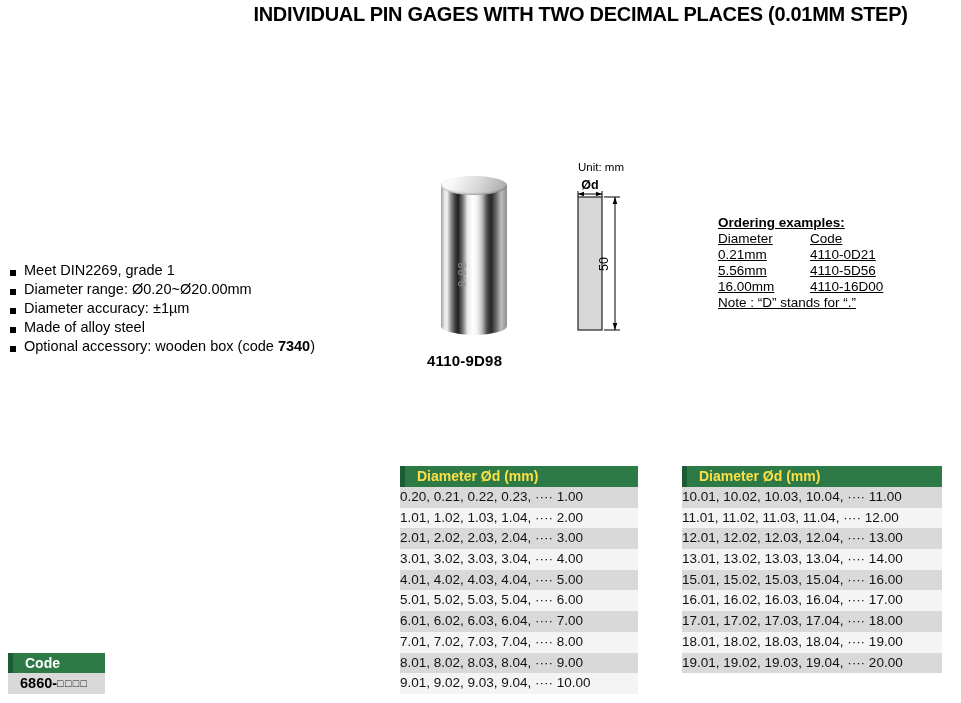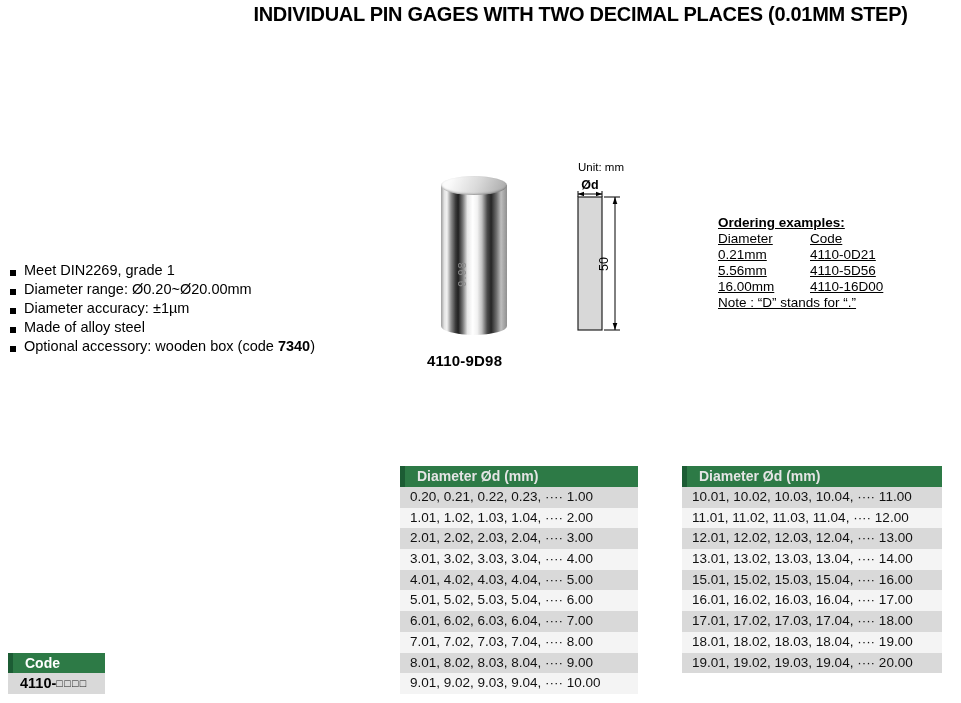--- a/index.html
+++ b/index.html
@@ -49,25 +49,25 @@
   .ordering-title { font-weight:bold; }
   .ord-row { display:flex; }
   .ord-dia { width:92px; }
 
   
   .dtable { position:absolute; top:466px; }
   .dtable-left { left:400px; width:238px; }
   .dtable-right { left:682px; width:260px; }
   .dtable-header {
     height:21px; line-height:21px; background:#2d7a46; border-left:5px solid #1c5c34;
-    color:#e5e5e5; font-weight:bold; font-size:14px; padding-left:12px; box-sizing:border-box;
+    color:#fde047; font-weight:bold; font-size:14px; padding-left:12px; box-sizing:border-box;
   }
   .dtable-row {
     height:20.7px; line-height:20.7px; font-size:13.5px; color:#111;
-    padding-left:10px; box-sizing:border-box; white-space:nowrap;
+    box-sizing:border-box; white-space:nowrap;
   }
   .dtable-rows > .dtable-row:nth-child(odd) { background:#d9d9d9; }
   .dtable-rows > .dtable-row:nth-child(even) { background:#f4f4f4; }
 
   
   .code-box { position:absolute; left:8px; top:653px; width:97px; }
   .code-header {
     height:20px; line-height:20px; background:#2d7a46; border-left:5px solid #1c5c34;
     color:#fff; font-weight:bold; font-size:14px; padding-left:12px; box-sizing:border-box;
   }
@@ -185,16 +185,16 @@
       <div class="dtable-row">15.01, 15.02, 15.03, 15.04, ···· 16.00</div>
       <div class="dtable-row">16.01, 16.02, 16.03, 16.04, ···· 17.00</div>
       <div class="dtable-row">17.01, 17.02, 17.03, 17.04, ···· 18.00</div>
       <div class="dtable-row">18.01, 18.02, 18.03, 18.04, ···· 19.00</div>
       <div class="dtable-row">19.01, 19.02, 19.03, 19.04, ···· 20.00</div>
     </div>
   </div>
 
   <div class="code-box">
     <div class="code-header">Code</div>
-    <div class="code-value"><span>4110-</span><span class="code-boxes">□□□□</span></div>
+    <div class="code-value"><span>6860-</span><span class="code-boxes">□□□□</span></div>
   </div>
 
 </div>
 
 </body></html>

